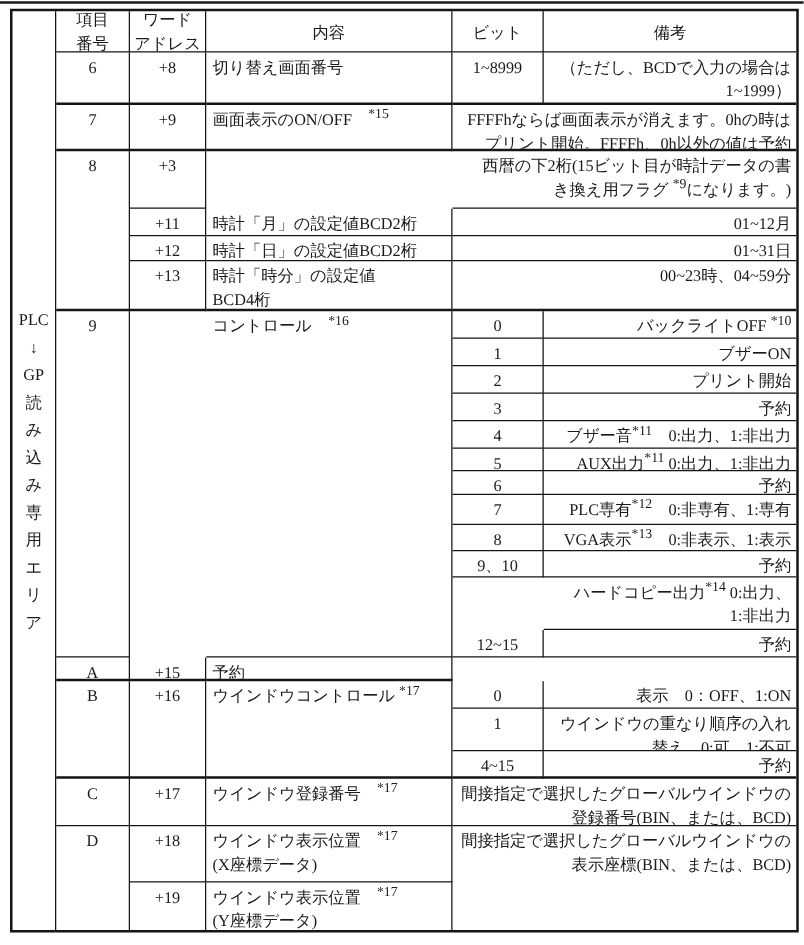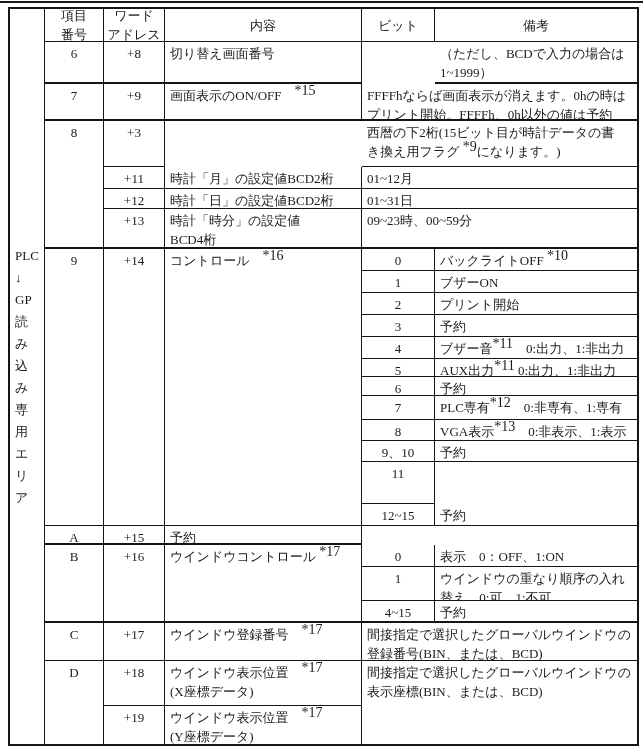--- a/index.html
+++ b/index.html
@@ -20,28 +20,28 @@
   }
   .cell{
     border-right:1px solid #151515;
     border-bottom:1px solid #151515;
     padding:2px 4px 0 5px;
     white-space:pre-line;
     overflow:hidden;
   }
   .ctr{text-align:center;padding-left:2px;padding-right:2px;}
   .hd{display:flex;align-items:center;justify-content:center;text-align:center;padding:0;}
-  .noR{border-right:none;}
+  .noR{border-right:none;text-align:right;}
   .noB{border-bottom:none;}
   .tb{border-bottom-width:2px;}
   .vlabel{
     display:flex;align-items:center;justify-content:center;
-    text-align:left;line-height:22px;padding:0;
+    text-align:center;line-height:22px;padding:0;
   }
-  sup{font-size:14px;line-height:0;vertical-align:super;letter-spacing:0;}
+  sup{font-size:11px;line-height:0;vertical-align:super;letter-spacing:0;}
 </style>
 </head>
 <body>
 
 <div class="top-rule"></div>
 
 <div class="tbl">
 
   <div class="cell vlabel noB" style="grid-area:1/1/27/2">PLC
 ↓
@@ -60,20 +60,21 @@
 番号</div>
   <div class="cell hd" style="grid-area:1/3/2/4">ワード
 アドレス</div>
   <div class="cell hd" style="grid-area:1/4/2/5">内容</div>
   <div class="cell hd" style="grid-area:1/5/2/6">ビット</div>
   <div class="cell hd noR" style="grid-area:1/6/2/7">備考</div>
 
   <div class="cell ctr tb" style="grid-area:2/2/3/3">6</div>
   <div class="cell ctr tb" style="grid-area:2/3/3/4">+8</div>
   <div class="cell tb" style="grid-area:2/4/3/5">切り替え画面番号</div>
+  <div class="cell ctr tb" style="grid-area:2/5/3/6">1~8999</div>
   <div class="cell noR tb" style="grid-area:2/6/3/7">（ただし、BCDで入力の場合は
 1~1999）</div>
 
   <div class="cell ctr tb" style="grid-area:3/2/4/3">7</div>
   <div class="cell ctr tb" style="grid-area:3/3/4/4">+9</div>
   <div class="cell tb" style="grid-area:3/4/4/5">画面表示のON/OFF　<sup>*15</sup></div>
   <div class="cell noR tb" style="grid-area:3/5/4/7">FFFFhならば画面表示が消えます。0hの時は
 プリント開始。FFFFh、0h以外の値は予約</div>
 
   <div class="cell ctr tb" style="grid-area:4/2/8/3">8</div>
@@ -82,24 +83,23 @@
 き換え用フラグ <sup>*9</sup>になります。)</div>
   <div class="cell ctr" style="grid-area:5/3/6/4">+11</div>
   <div class="cell" style="grid-area:5/4/6/5">時計「月」の設定値BCD2桁</div>
   <div class="cell noR" style="grid-area:5/5/6/7">01~12月</div>
   <div class="cell ctr" style="grid-area:6/3/7/4">+12</div>
   <div class="cell" style="grid-area:6/4/7/5">時計「日」の設定値BCD2桁</div>
   <div class="cell noR" style="grid-area:6/5/7/7">01~31日</div>
   <div class="cell ctr tb" style="grid-area:7/3/8/4">+13</div>
   <div class="cell tb" style="grid-area:7/4/8/5">時計「時分」の設定値
 BCD4桁</div>
-  <div class="cell noR tb" style="grid-area:7/5/8/7">09~23時、00~59分</div>
+  <div class="cell noR tb" style="grid-area:7/5/8/7">00~23時、04~59分</div>
 
   <div class="cell ctr" style="grid-area:8/2/20/3">9</div>
-  <div class="cell ctr" style="grid-area:8/3/20/4">+14</div>
   <div class="cell" style="grid-area:8/4/20/5">コントロール　<sup>*16</sup></div>
 
   <div class="cell ctr" style="grid-area:8/5/9/6">0</div>
   <div class="cell noR" style="grid-area:8/6/9/7">バックライトOFF <sup>*10</sup></div>
   <div class="cell ctr" style="grid-area:9/5/10/6">1</div>
   <div class="cell noR" style="grid-area:9/6/10/7">ブザーON</div>
   <div class="cell ctr" style="grid-area:10/5/11/6">2</div>
   <div class="cell noR" style="grid-area:10/6/11/7">プリント開始</div>
   <div class="cell ctr" style="grid-area:11/5/12/6">3</div>
   <div class="cell noR" style="grid-area:11/6/12/7">予約</div>
@@ -108,21 +108,22 @@
   <div class="cell ctr" style="grid-area:13/5/14/6">5</div>
   <div class="cell noR" style="grid-area:13/6/14/7">AUX出力<sup>*11</sup> 0:出力、1:非出力</div>
   <div class="cell ctr" style="grid-area:14/5/15/6">6</div>
   <div class="cell noR" style="grid-area:14/6/15/7">予約</div>
   <div class="cell ctr" style="grid-area:15/5/16/6">7</div>
   <div class="cell noR" style="grid-area:15/6/16/7">PLC専有<sup>*12</sup>　0:非専有、1:専有</div>
   <div class="cell ctr" style="grid-area:16/5/17/6">8</div>
   <div class="cell noR" style="grid-area:16/6/17/7">VGA表示<sup>*13</sup>　0:非表示、1:表示</div>
   <div class="cell ctr" style="grid-area:17/5/18/6">9、10</div>
   <div class="cell noR" style="grid-area:17/6/18/7">予約</div>
-  <div class="cell ctr" style="grid-area:18/5/19/6">11</div>
+  <div class="cell noR" style="grid-area:18/6/19/7">ハードコピー出力<sup>*14</sup> 0:出力、
+1:非出力</div>
   <div class="cell ctr" style="grid-area:19/5/20/6">12~15</div>
   <div class="cell noR" style="grid-area:19/6/20/7">予約</div>
 
   <div class="cell ctr tb" style="grid-area:20/2/21/3">A</div>
   <div class="cell ctr tb" style="grid-area:20/3/21/4">+15</div>
   <div class="cell tb" style="grid-area:20/4/21/5">予約</div>
 
   <div class="cell ctr tb" style="grid-area:21/2/24/3">B</div>
   <div class="cell ctr tb" style="grid-area:21/3/24/4">+16</div>
   <div class="cell tb" style="grid-area:21/4/24/5">ウインドウコントロール <sup>*17</sup></div>

